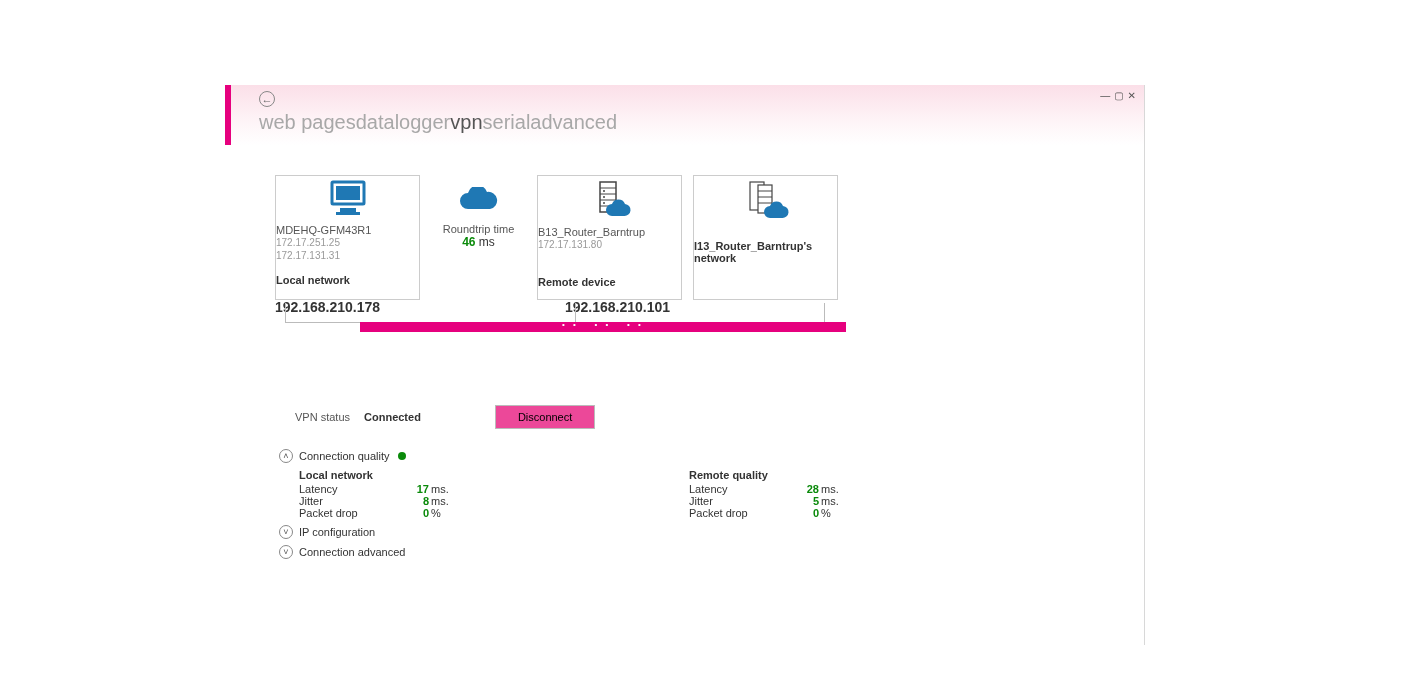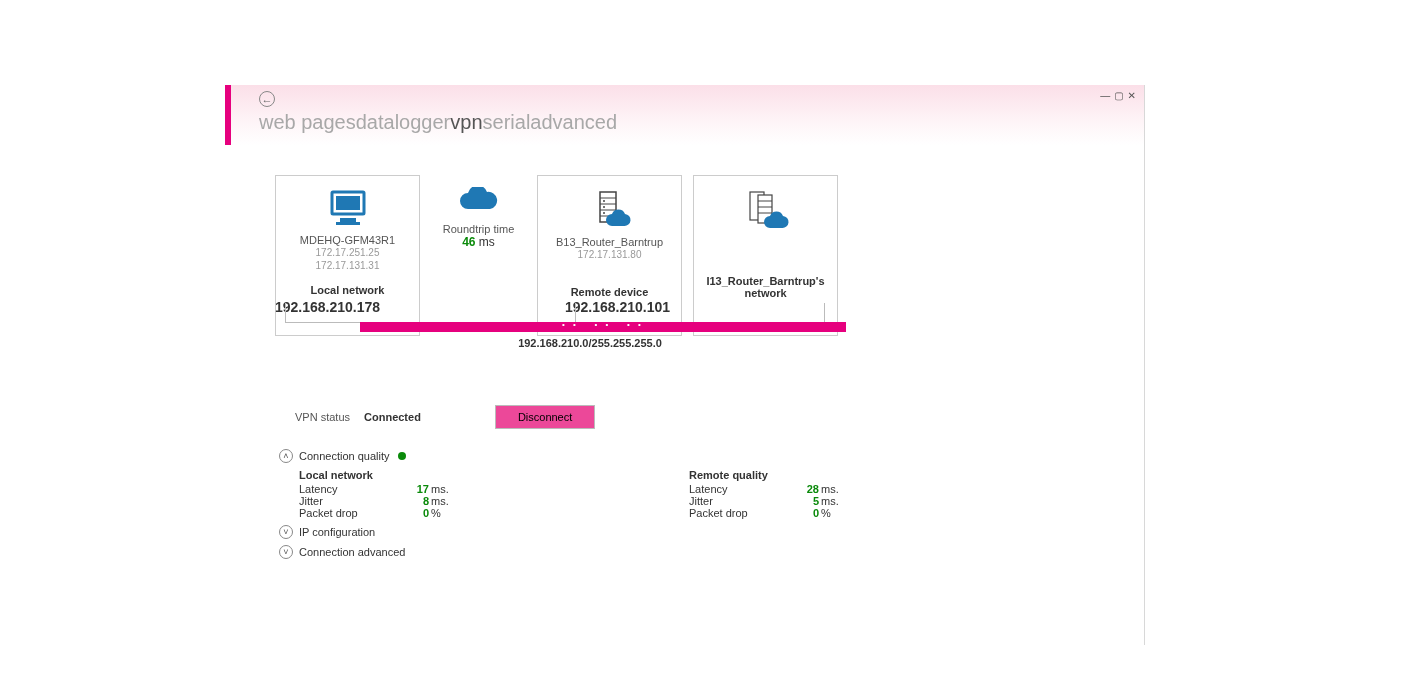--- a/index.html
+++ b/index.html
@@ -66,25 +66,25 @@
     padding: 30px 40px 0 40px;
   }
   .diagram {
     position: relative;
     height: 200px;
     margin-bottom: 30px;
   }
   .node {
     position: absolute;
     width: 145px;
-    height: 161px;
+    height: 125px;
     border: 1px solid #ccc;
     background: #fff;
-    text-align: center;
-    padding-top: 14px;
+    text-align: left;
+    padding-top: 4px;
   }
   .node-local { left: 10px; top: 0; }
   .node-target { left: 272px; top: 0; }
   .node-remote { left: 428px; top: 0; }
   .node-title { font-size: 11px; color: #555; margin-top: 6px; }
   .node-sub { font-size: 10px; color: #999; line-height: 13px; }
   .node-label { font-size: 11px; font-weight: 700; color: #333; margin-top: 12px; }
   .rtt-block {
     position: absolute;
     left: 166px; top: 0;
@@ -269,34 +269,33 @@
 
       <div class="node node-remote">
         <svg class="icon" width="52" height="40" viewBox="0 0 52 40">
           <rect x="10" y="2" width="14" height="28" fill="none" stroke="#444" stroke-width="1.2"></rect>
           <rect x="18" y="5" width="14" height="28" fill="#fff" stroke="#444" stroke-width="1.2"></rect>
           <line x1="18" y1="11" x2="32" y2="11" stroke="#444"></line>
             <line x1="18" y1="17" x2="32" y2="17" stroke="#444"></line>
             <line x1="18" y1="23" x2="32" y2="23" stroke="#444"></line>
           <path d="M42 38 H30 a6 6 0 0 1 0-12 a7 7 0 0 1 13 0 a6 6 0 0 1 -1 12 Z" fill="#1f78b4"></path>
         </svg>
-        <div class="node-label" style="margin-top:45px">I13_Router_Barntrup's network</div>
+        <div class="node-label" style="margin-top:20px">I13_Router_Barntrup's network</div>
       </div>
 
       <div class="ip-label ip-local">192.168.210.178</div>
       <div class="ip-label ip-target">192.168.210.101</div>
 
       <div class="drop-line"></div>
       <div class="drop-line-mid"></div>
 
       <div class="tunnel-bar">
         <div class="dots">• • &nbsp; • • &nbsp; • •</div>
       </div>
 
-      <div class="subnet-label">192.168.210.0/255.255.255.0</div>
     </div>
 
     <div class="status-row">
       <span class="lbl">VPN status</span>
       <span class="val">Connected</span>
       <button class="btn-disconnect">Disconnect</button>
     </div>
 
     <div class="section-row">
       <span class="chev">˄</span>

